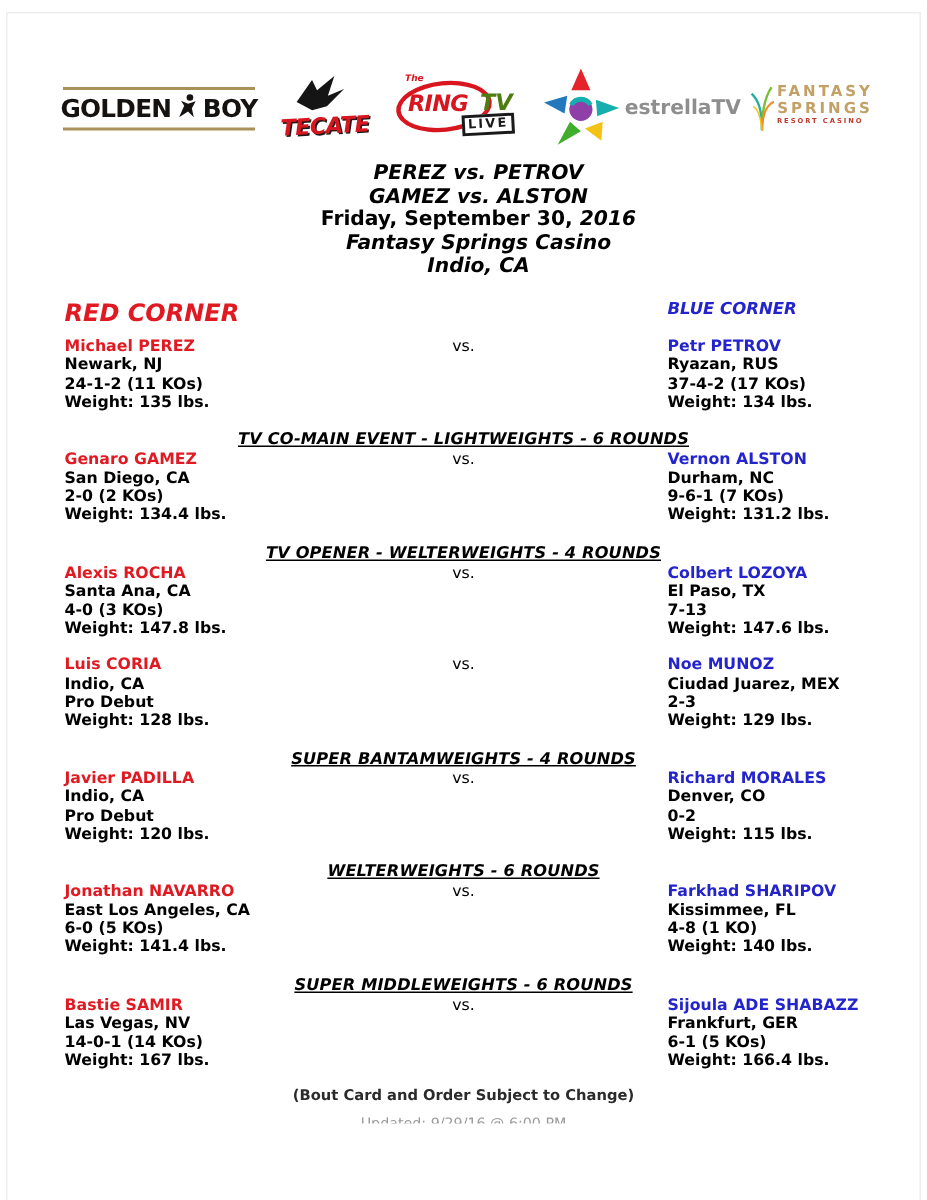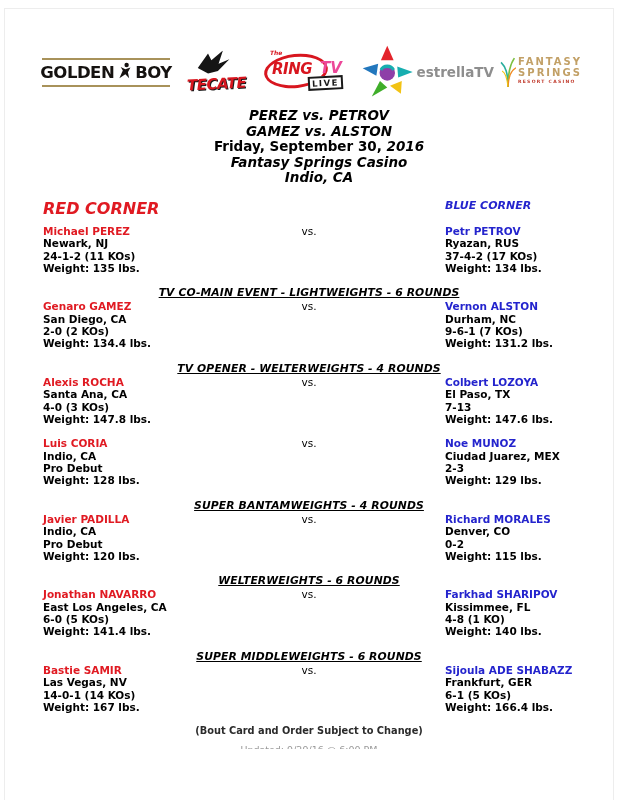--- a/index.html
+++ b/index.html
@@ -30,21 +30,21 @@
 
   
   .ring{width:92px;height:44px;position:relative;}
   .ring-oval{position:absolute;left:2px;top:4px;width:58px;height:28px;
              border:3px solid #d8161f;border-radius:50%;transform:rotate(-6deg);}
   .ring-the{position:absolute;left:8px;top:-1px;font-size:6px;font-style:italic;
             font-weight:bold;color:#d8161f;}
   .ring-word{position:absolute;left:10px;top:10px;font-weight:bold;font-style:italic;
              font-size:15px;color:#d8161f;letter-spacing:-0.5px;}
   .ring-tv{position:absolute;left:58px;top:9px;font-weight:bold;font-style:italic;
-           font-size:15px;color:#ec4899;}
+           font-size:15px;color:#4d7c0f;}
   .ring-live{position:absolute;left:46px;top:26px;border:2px solid #1a1a1a;
              background:#fff;color:#1a1a1a;font-weight:bold;font-size:8.5px;
              letter-spacing:1.5px;padding:0 2px;transform:rotate(-3deg);}
 
   
   .est{width:134px;display:flex;align-items:center;}
   .est-word{font-size:13.5px;color:#8e8e8e;margin-left:2px;font-weight:bold;}
 
   
   .fs{width:82px;display:flex;align-items:flex-start;}

